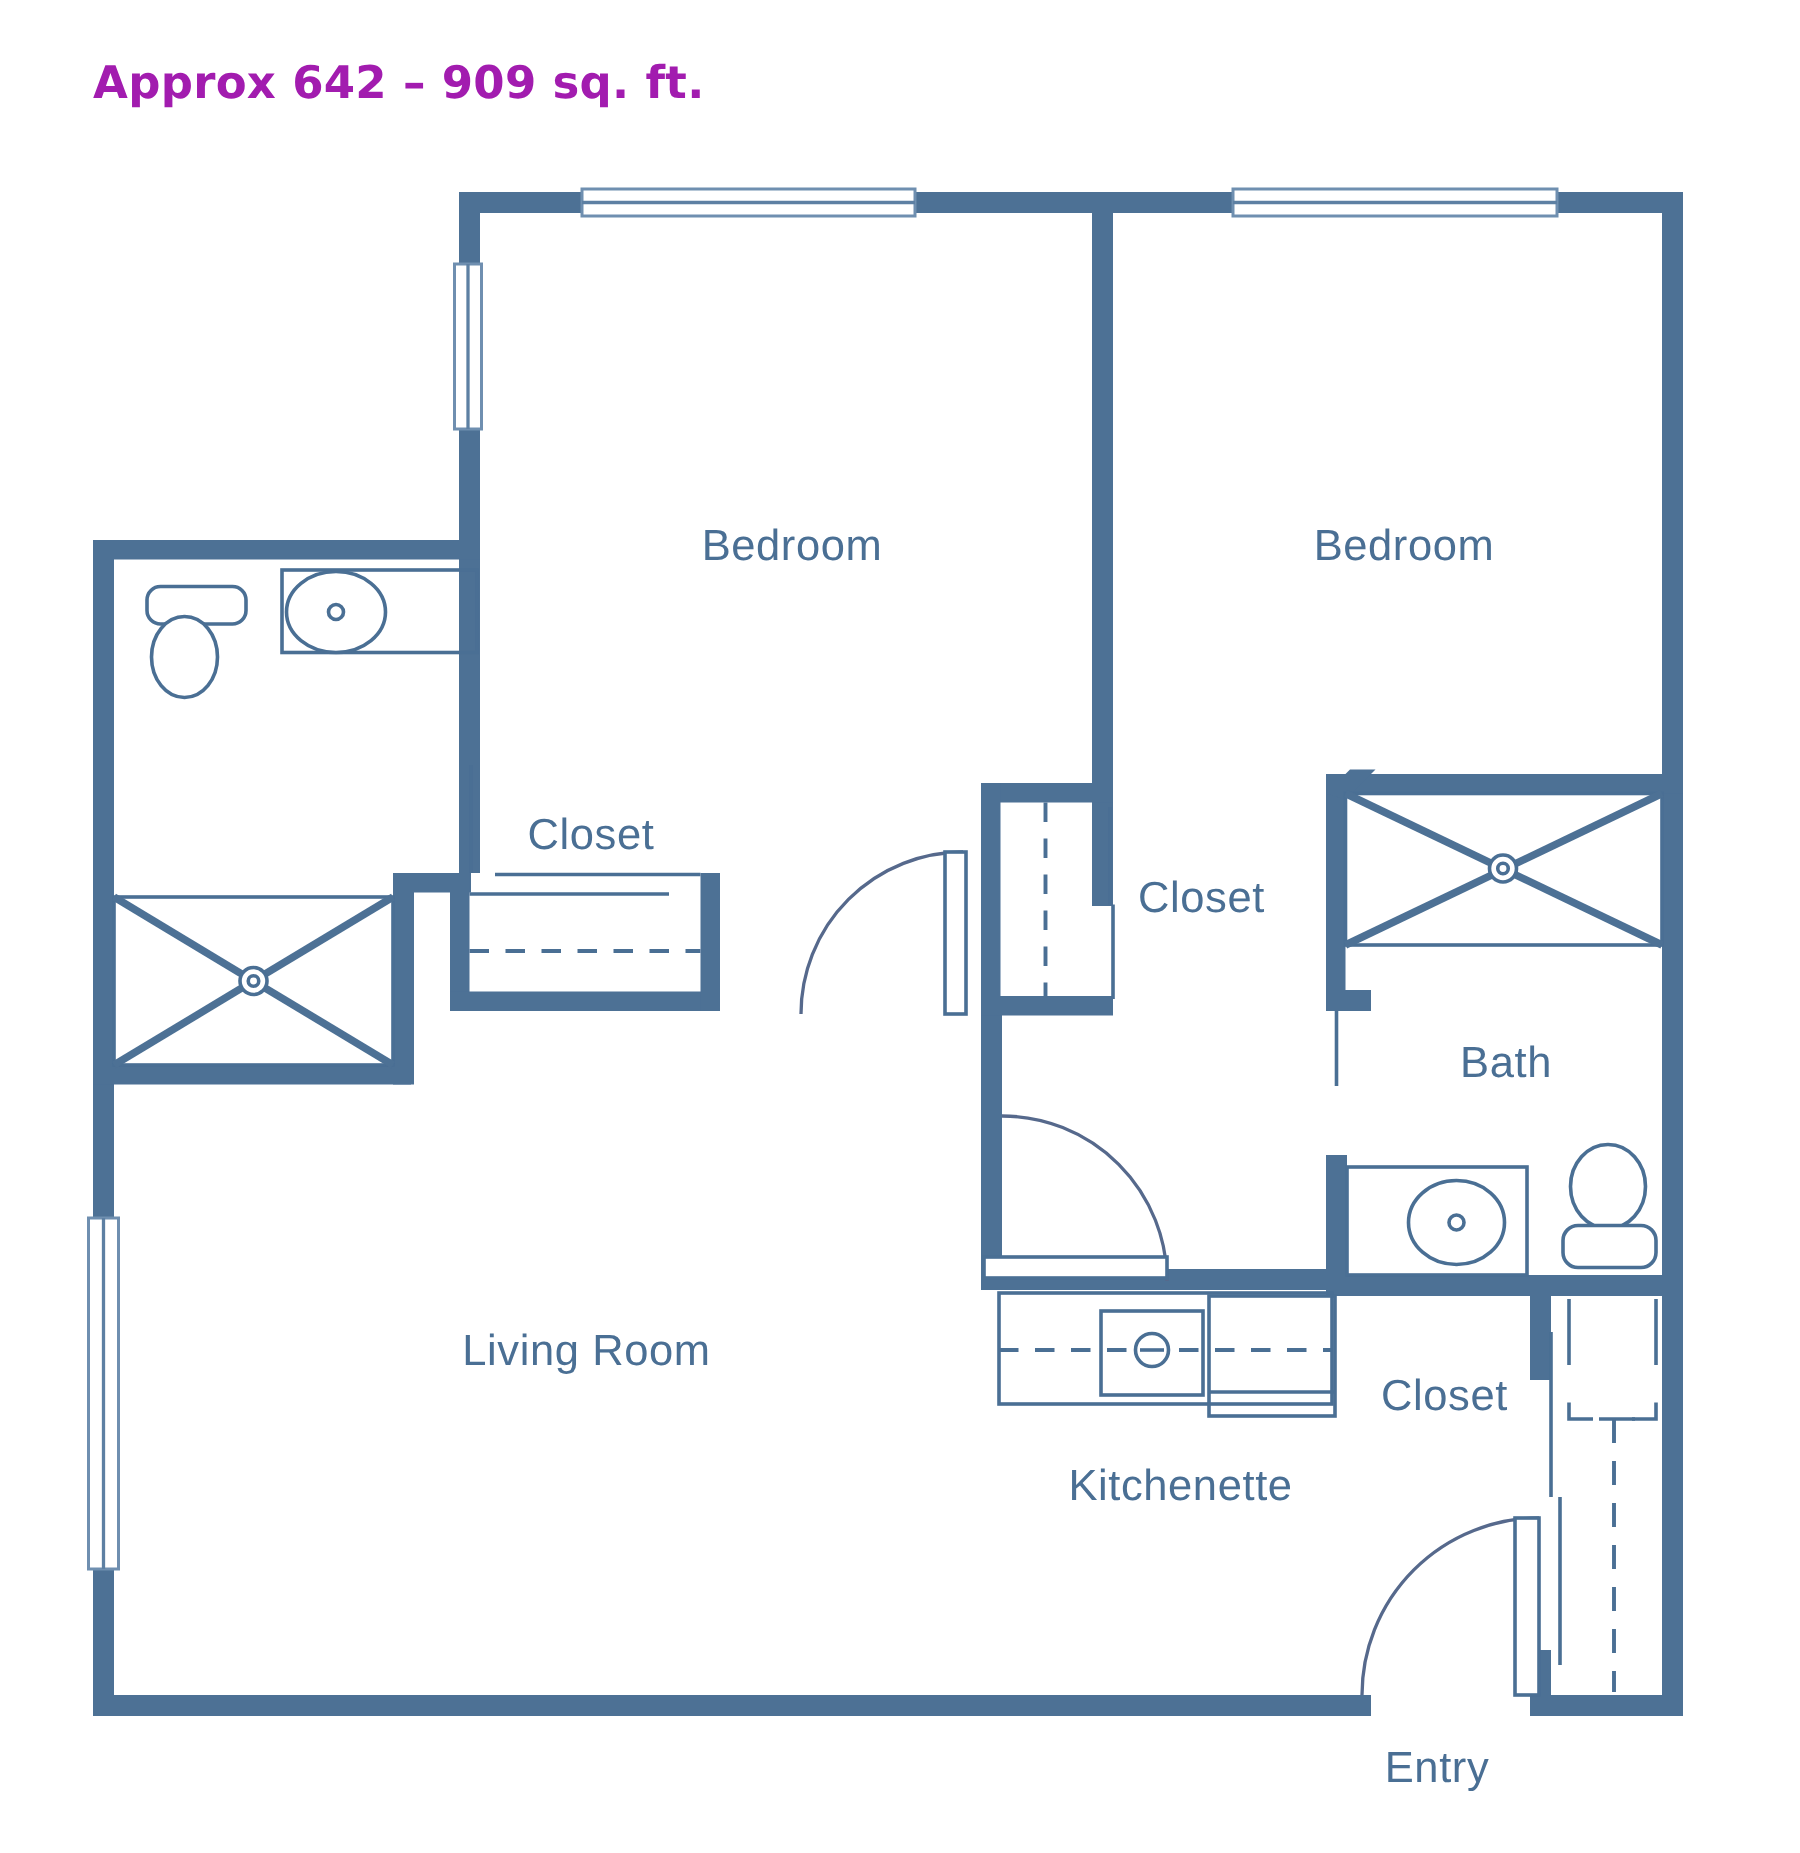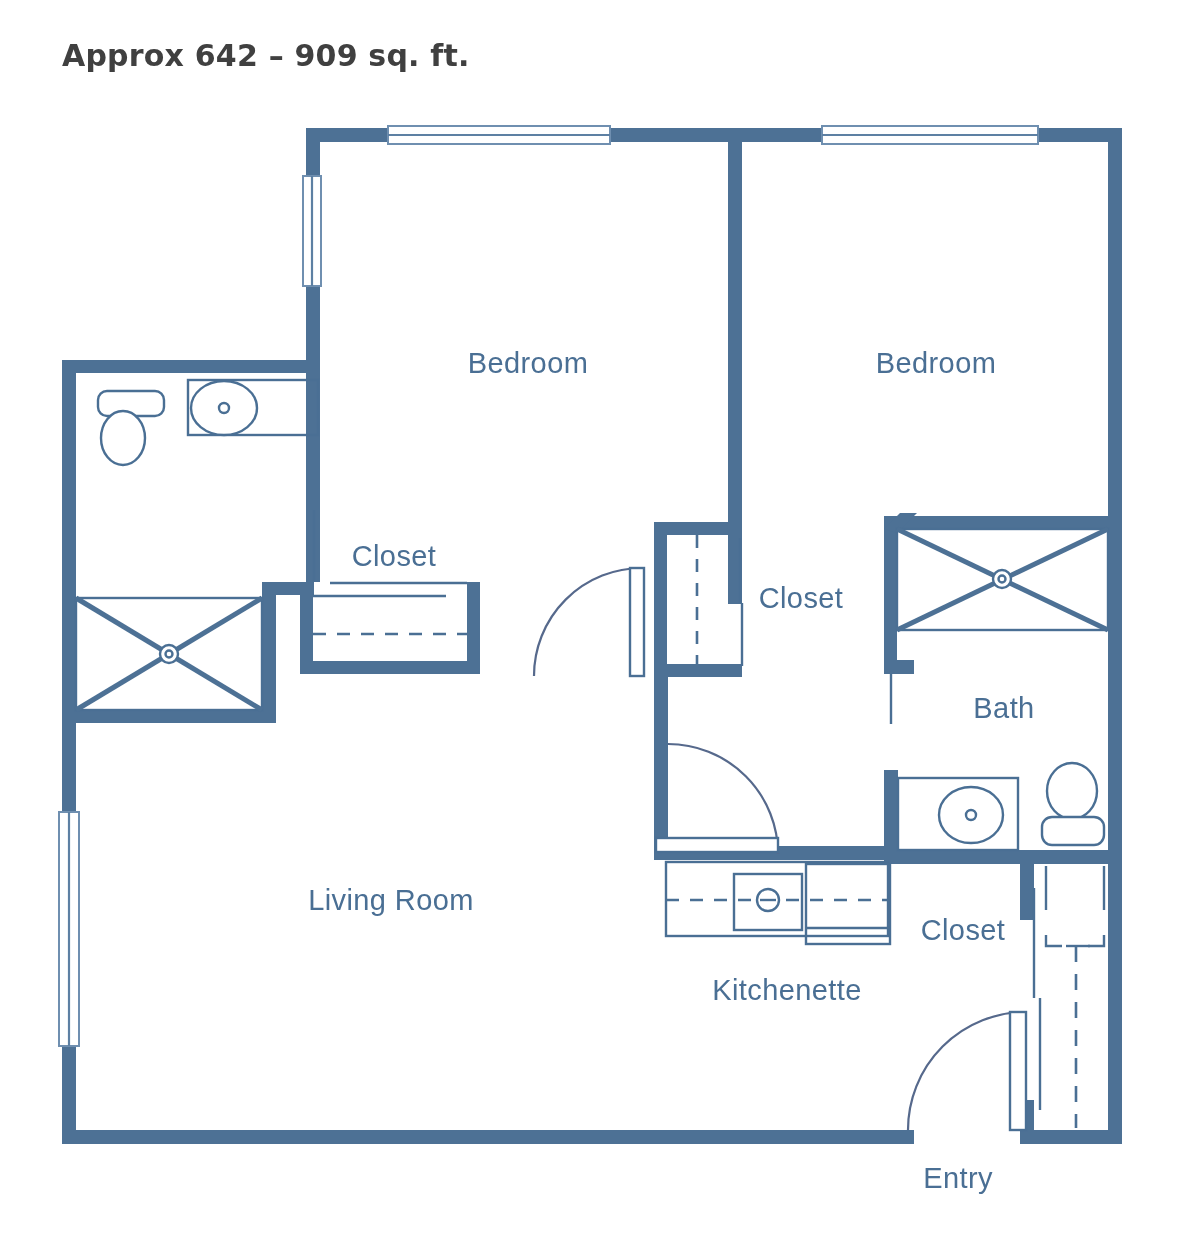--- a/index.html
+++ b/index.html
@@ -21,21 +21,21 @@
     height: 1235px;
   }
   .plan-title {
     position: absolute;
     left: 62px;
     top: 38px;
     font-family: "DejaVu Sans", "Liberation Sans", sans-serif;
     font-size: 30px;
     font-weight: bold;
     letter-spacing: 0.2px;
-    color: #404040;
+    color: #a21caf;
     white-space: nowrap;
   }
   svg.plan-svg {
     position: absolute;
     left: 0;
     top: 0;
     width: 1200px;
     height: 1235px;
     display: block;
   }

